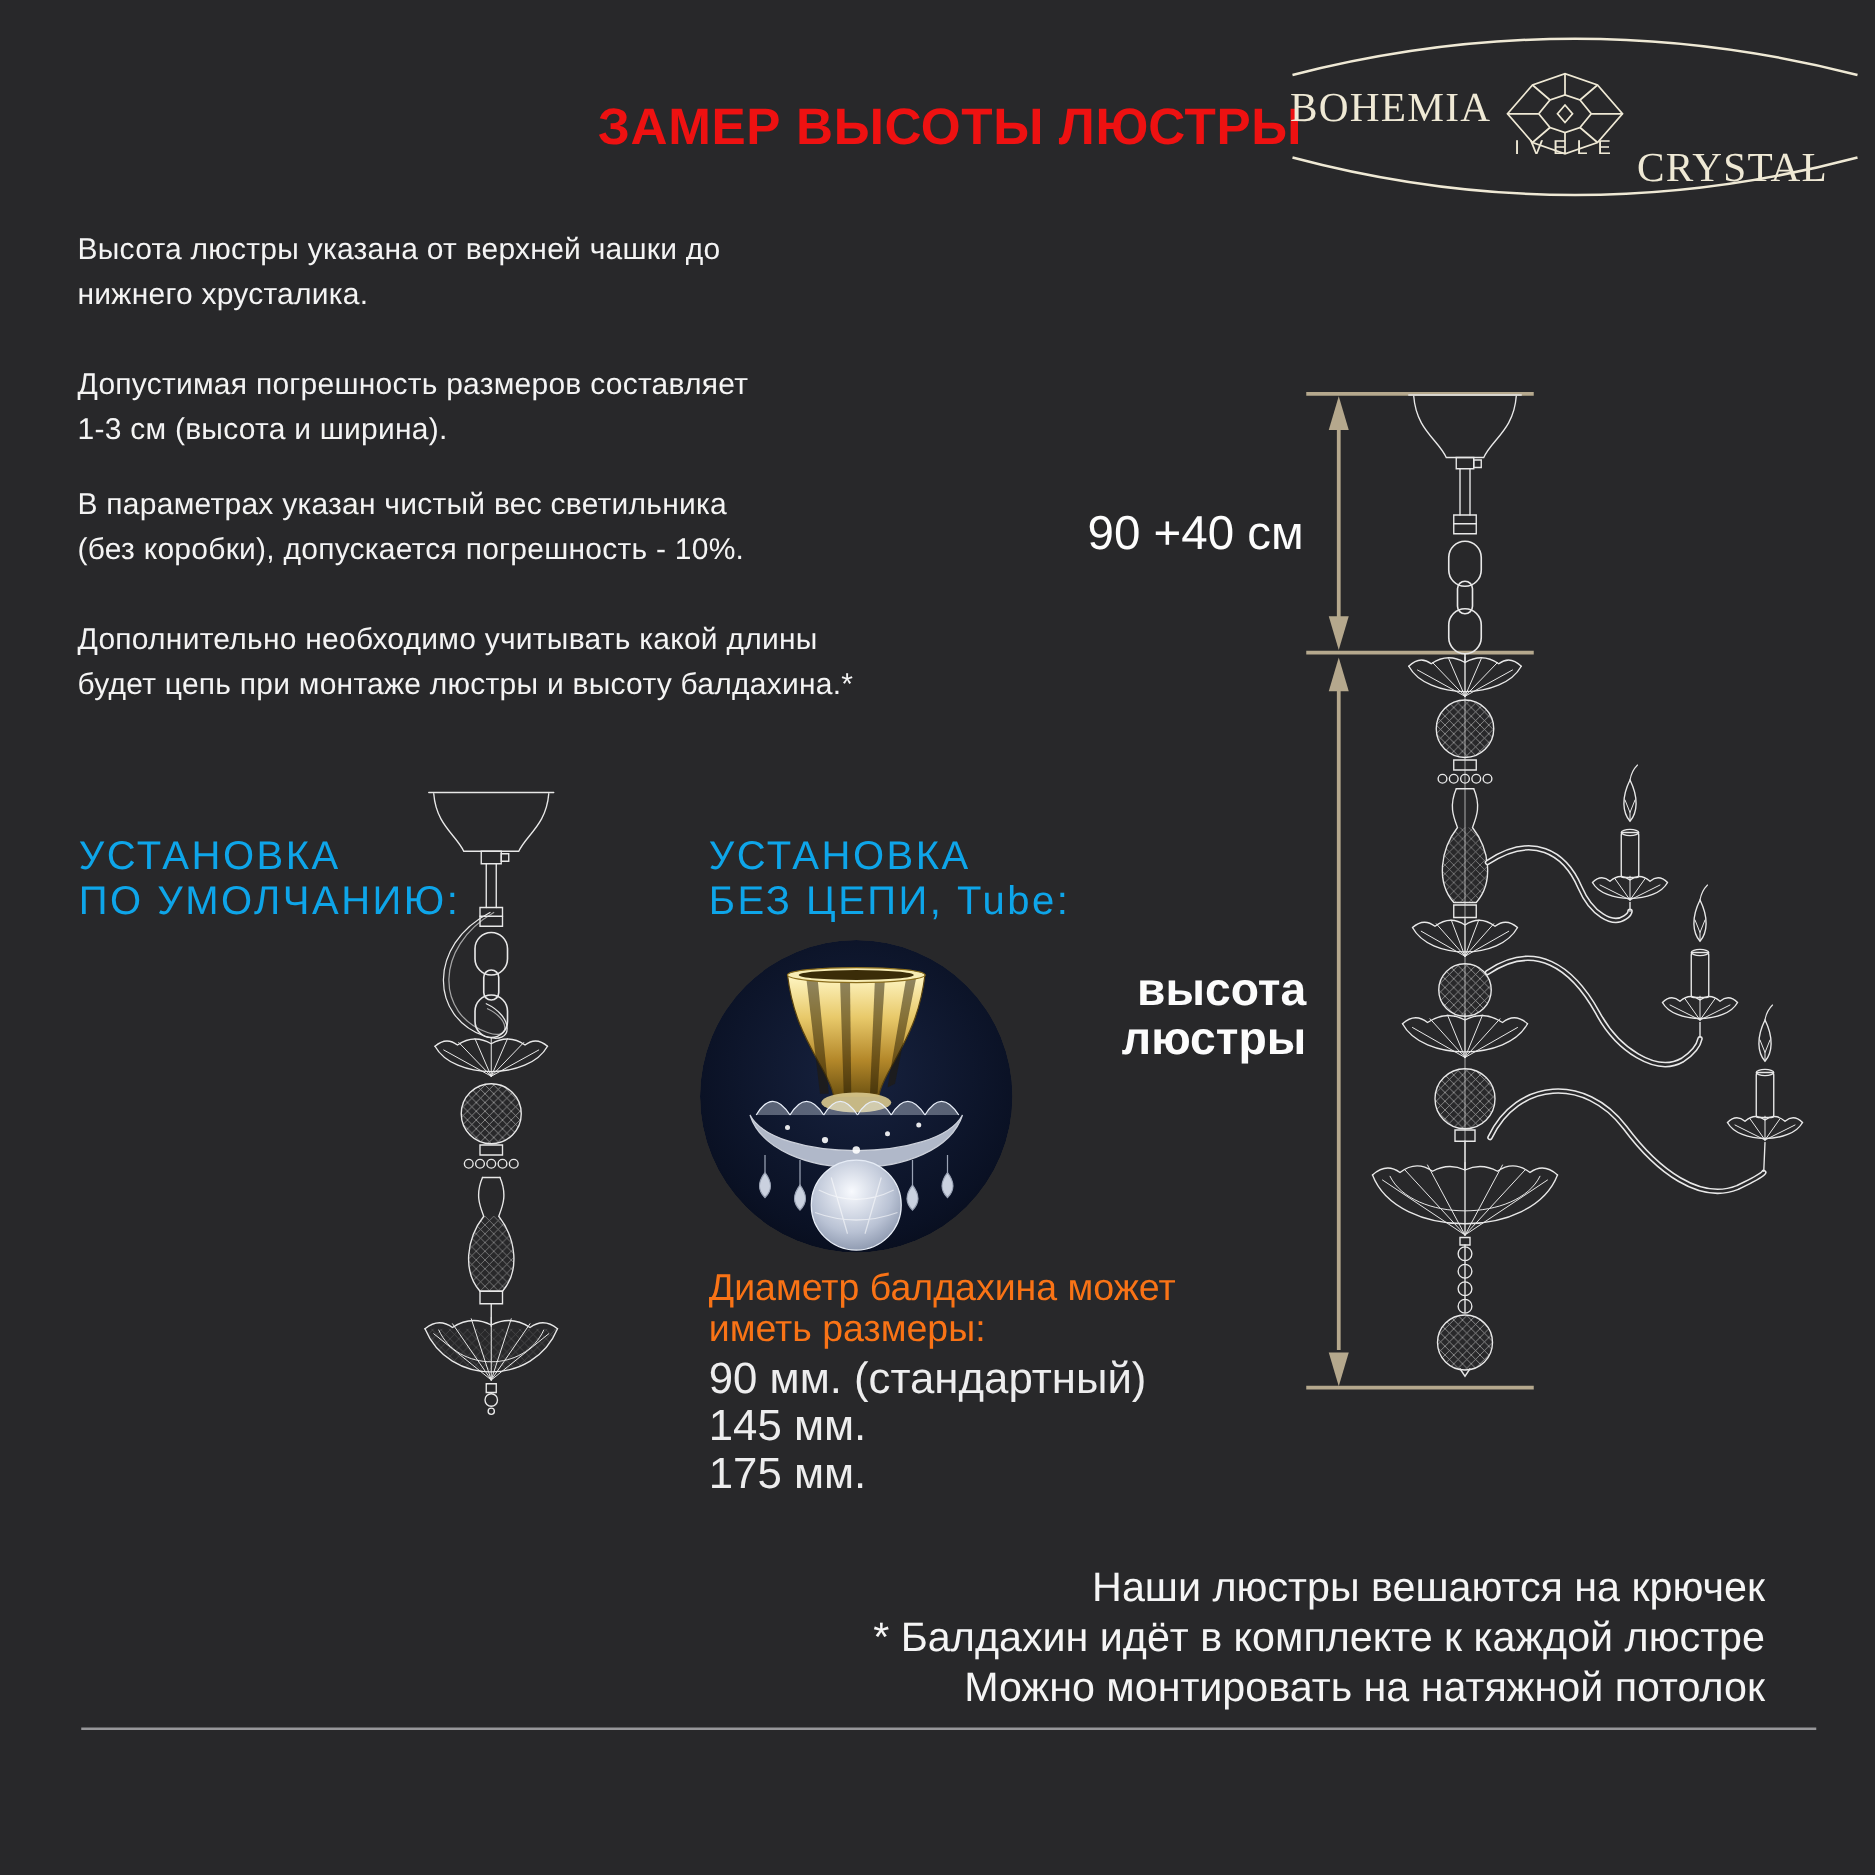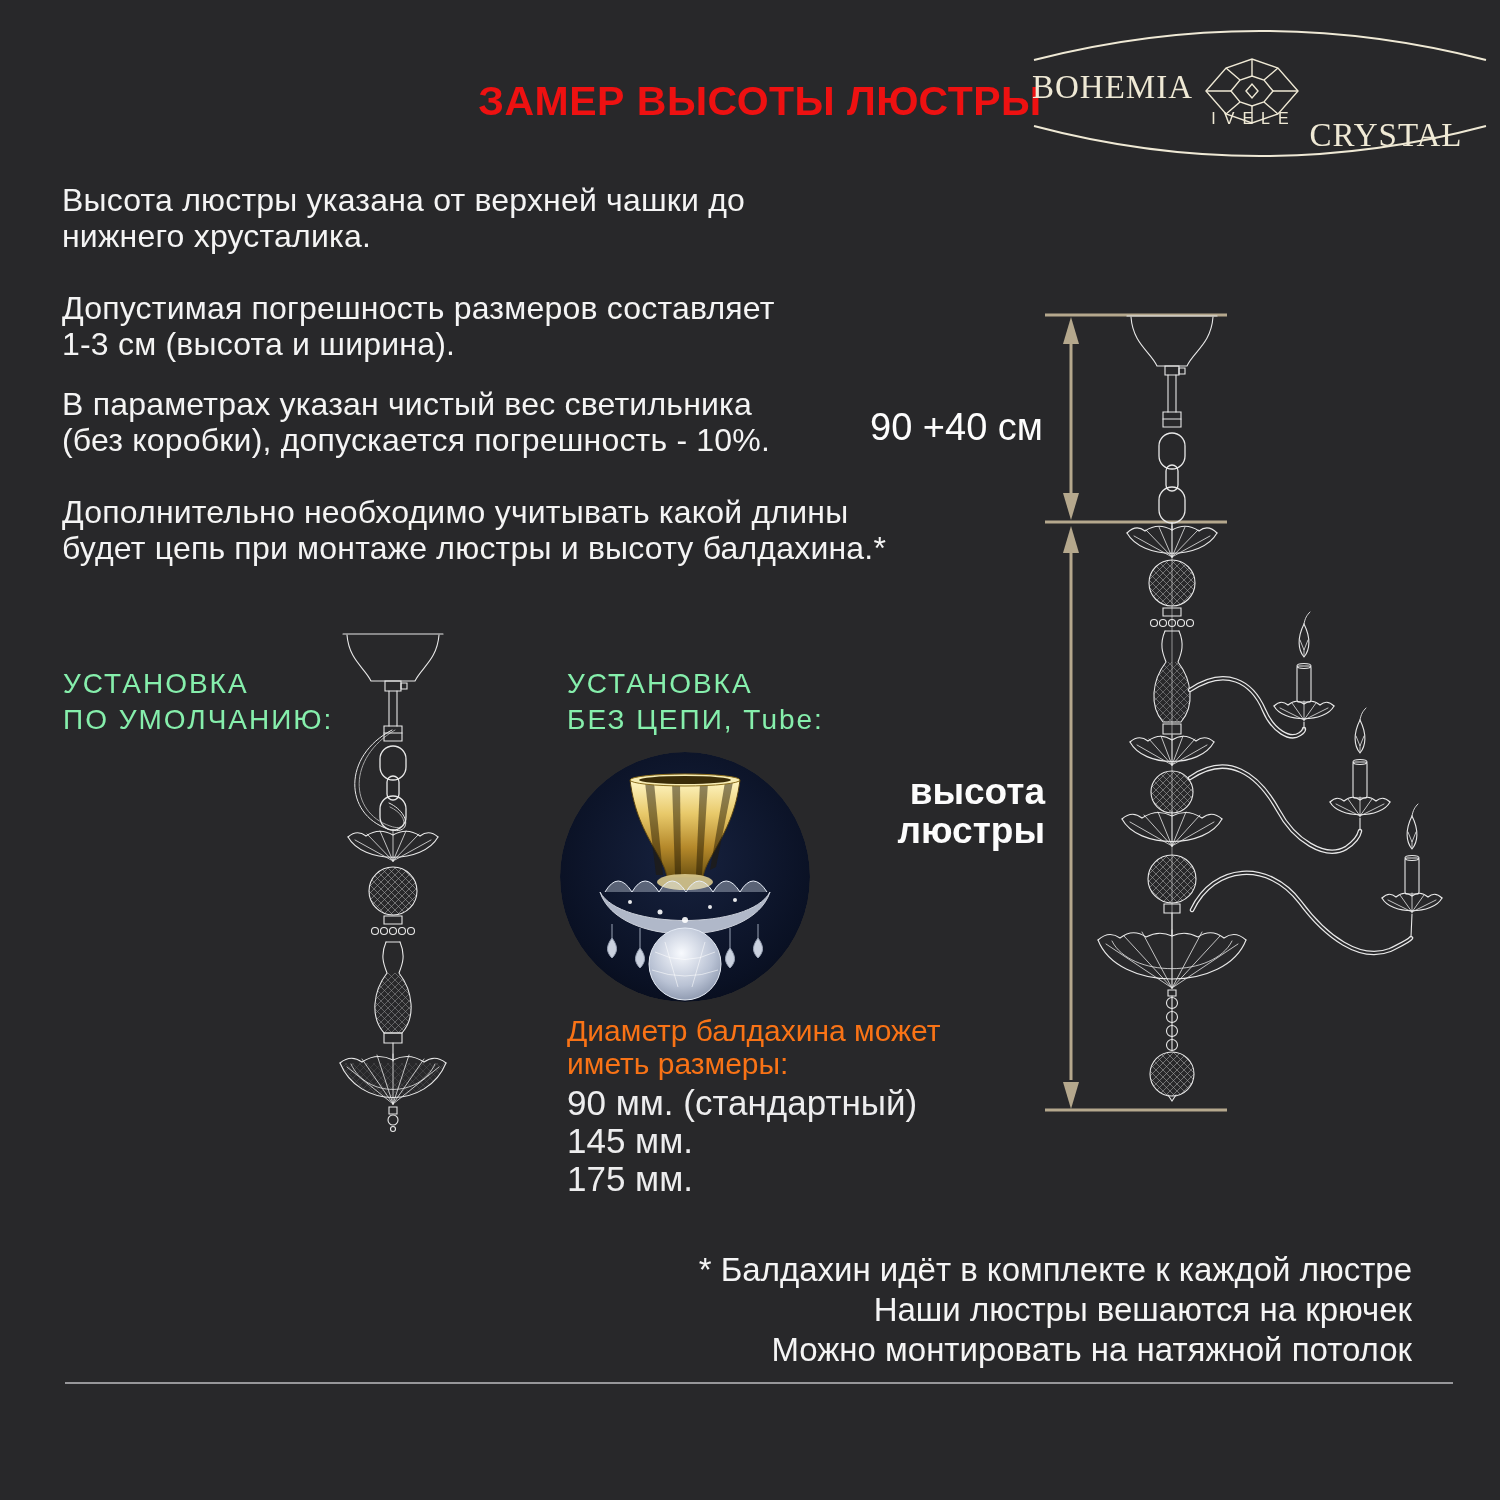--- a/index.html
+++ b/index.html
@@ -17,24 +17,24 @@
   .logo{left:1028px;top:26px;width:464px;height:152px;}
   .logo svg{position:absolute;left:0;top:0;}
   .logo-word{
     position:absolute;color:#efe9d5;font-family:"Liberation Serif",serif;
     font-size:33px;letter-spacing:1px;text-align:center;white-space:nowrap;
   }
   .logo-sub{
     position:absolute;color:#efe9d5;font-family:"Liberation Sans",sans-serif;
     font-size:16px;letter-spacing:8px;text-align:center;white-space:nowrap;
   }
-  .para{left:62px;width:880px;font-size:32px;line-height:36px;font-weight:400;
+  .para{left:62px;width:880px;font-size:24px;line-height:36px;font-weight:400;
     color:#f4f4f4;letter-spacing:.2px;}
   .para div{white-space:nowrap;}
-  .heading{font-size:28px;line-height:36px;letter-spacing:2px;color:#86efac;white-space:nowrap;}
+  .heading{font-size:32px;line-height:36px;letter-spacing:2px;color:#0ea5e9;white-space:nowrap;}
   .tube-photo{
     left:560px;top:752px;width:250px;height:250px;border-radius:50%;overflow:hidden;
   }
   .diam{left:567px;top:1014px;font-size:30px;line-height:33px;color:#f97316;white-space:nowrap;}
   .sizes{left:567px;top:1084px;font-size:35px;line-height:38px;color:#ededee;white-space:nowrap;}
   .chain-label{right:457px;top:406px;font-size:38px;font-weight:400;color:#fdfdfd;white-space:nowrap;}
   .height-label{right:455px;top:772px;font-size:37px;font-weight:700;line-height:39px;
     text-align:right;color:#fcfcfc;}
   .footnotes{right:88px;top:1250px;font-size:33px;line-height:40px;text-align:right;
     color:#f5f5f5;white-space:nowrap;}
@@ -388,20 +388,20 @@
         <ellipse cx="382" cy="558" rx="7" ry="2.5"></ellipse>
         <path d="M 352,598 Q 359,591 366,597 Q 374,590 382,596 Q 390,590 398,597 Q 405,591 412,598"></path>
         <path d="M 352,598 C 361,615 403,615 412,598"></path>
         <path d="M382,612 L358,600 M382,612 L370,595 M382,612 L382,593 M382,612 L394,595 M382,612 L406,600" stroke-width="0.8"></path>
         <line x1="382" y1="614" x2="381" y2="637"></line>
       </g>
     </g>
   </svg>
 
   <div class="abs footnotes">
+    <div>Наши люстры вешаются на крючек</div>
     <div>* Балдахин идёт в комплекте к каждой люстре</div>
-    <div>Наши люстры вешаются на крючек</div>
     <div>Можно монтировать на натяжной потолок</div>
   </div>
 
   <div class="abs divider"></div>
 
 </div>
 
 </body></html>

